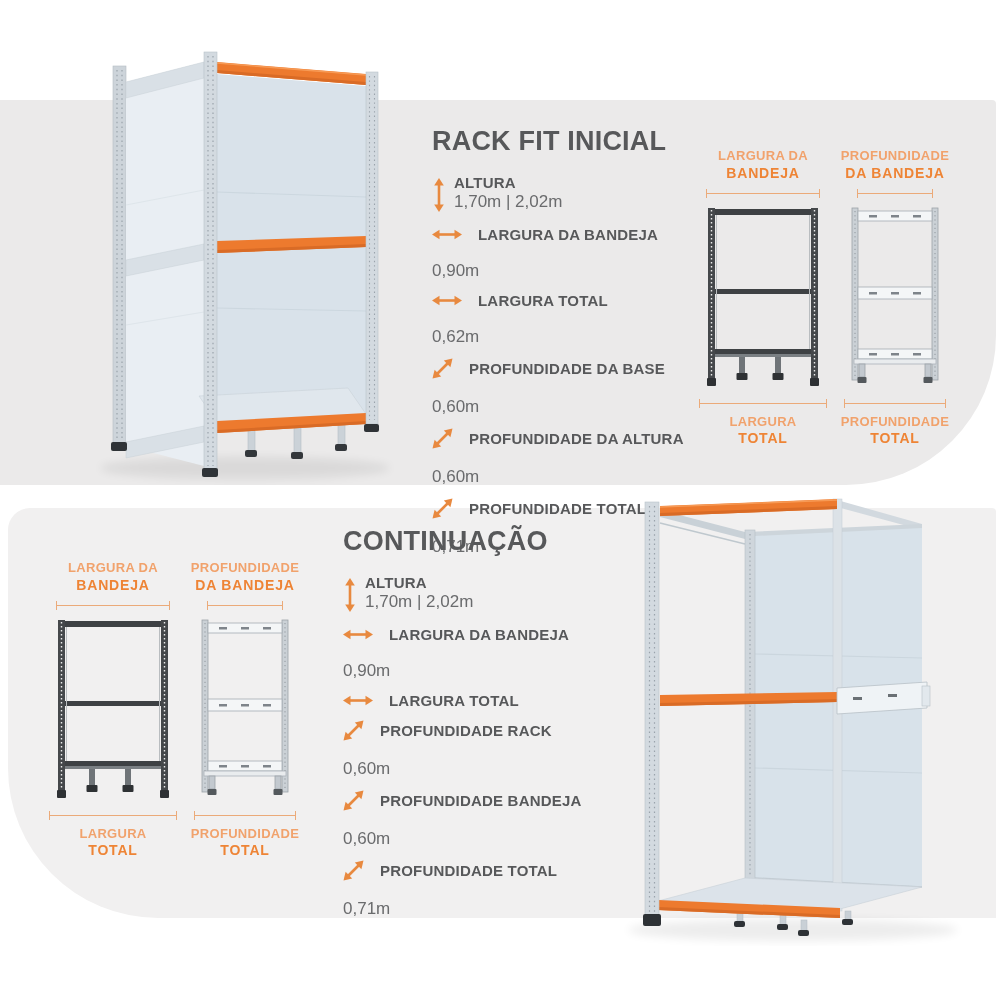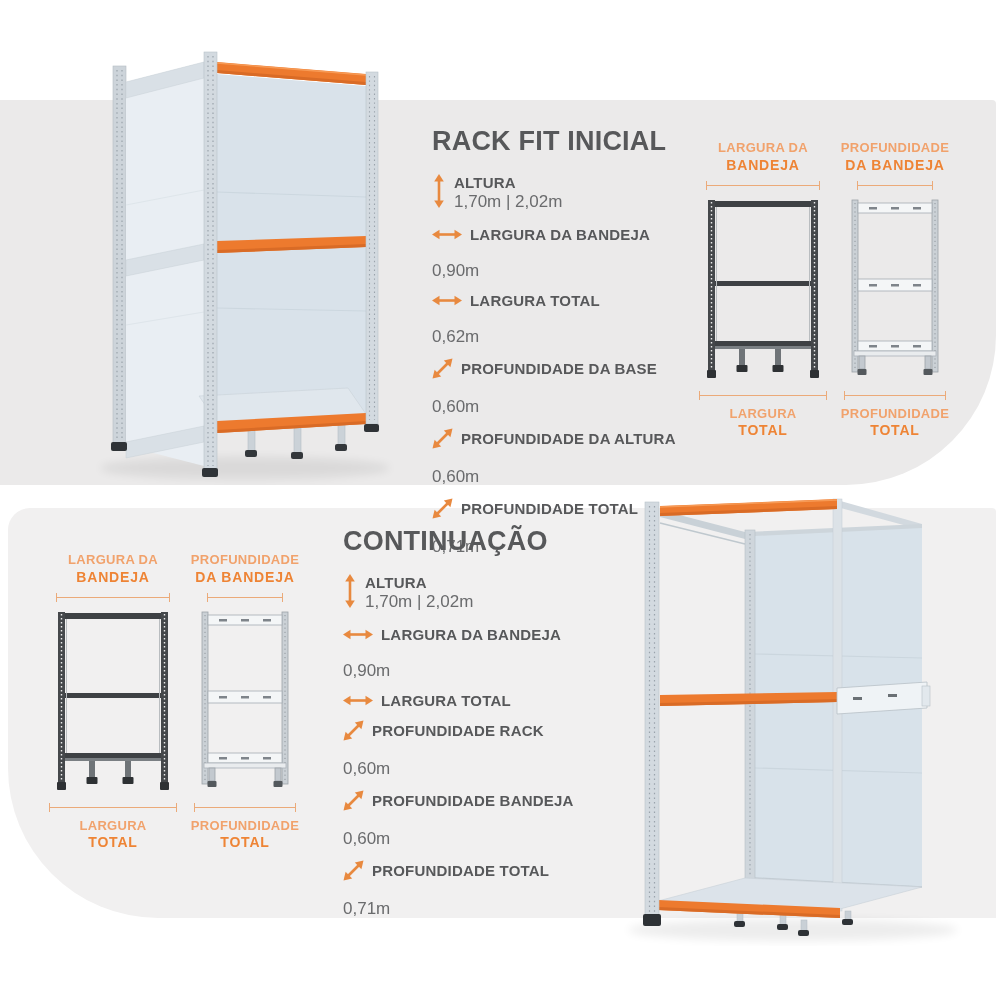--- a/index.html
+++ b/index.html
@@ -13,33 +13,33 @@
   .panel-bottom{left:8px;top:508px;width:988px;height:410px;background:var(--panel-bottom-bg,#F1F0F0);
              border-radius:22px 4px 0 150px;}
 
   
   .specs{width:280px;}
   .specs-inicial{left:432px;top:126px;}
   .specs-cont{left:343px;top:526px;}
   .spec-title{font-size:27px;font-weight:800;color:var(--title-text,#57585A);line-height:1.12;
               letter-spacing:.2px;margin-bottom:18px;}
   .spec{margin-bottom:11px;}
-  .spec-head{display:flex;align-items:center;gap:8px;}
+  .spec-head{display:flex;align-items:center;gap:16px;}
   .spec-label{font-size:15px;font-weight:800;color:var(--label-text,#57585A);letter-spacing:.2px;}
   .spec-value{font-size:17px;color:var(--value-text,#6A6B6D);margin-top:18px;}
-  .spec--altura{display:flex;align-items:flex-start;gap:8px;margin-bottom:14px;}
+  .spec--altura{display:flex;align-items:flex-end;gap:8px;margin-bottom:14px;}
   .spec--altura .stack{display:flex;flex-direction:column;}
   .spec--altura .spec-value{margin-top:1px;}
   .icon{flex:0 0 auto;}
 
   
   .diagram-pair{width:296px;height:312px;}
   .diagrams-top{left:700px;top:138px;}
   .diagrams-bottom{left:50px;top:550px;}
-  .fig{position:absolute;top:0;display:flex;flex-direction:column;align-items:center;justify-content:flex-end;}
+  .fig{position:absolute;top:8px;display:flex;flex-direction:column;align-items:center;justify-content:flex-end;}
   .fig-front{left:0;width:126px;}
   .fig-side{left:142px;width:106px;}
   .diag-label{text-align:center;line-height:1.25;height:36px;display:flex;flex-direction:column;justify-content:flex-end;}
   .diag-label .l1{font-size:13px;font-weight:700;color:var(--orange-soft,#F1A26C);letter-spacing:.3px;}
   .diag-label .l2{font-size:14px;font-weight:800;color:var(--orange-strong,#EE8435);letter-spacing:.8px;}
   .diag-label-bottom{margin-top:1px;height:auto;}
   .dimline{height:9px;border-left:1.5px solid #EBAA79;border-right:1.5px solid #EBAA79;position:relative;margin:7px 0 5px;}
   .dimline::after{content:"";position:absolute;left:0;right:0;top:3.5px;border-top:1.5px solid #EBAA79;}
   .dim-front-top{width:112px;}
   .dim-side-top{width:74px;}

